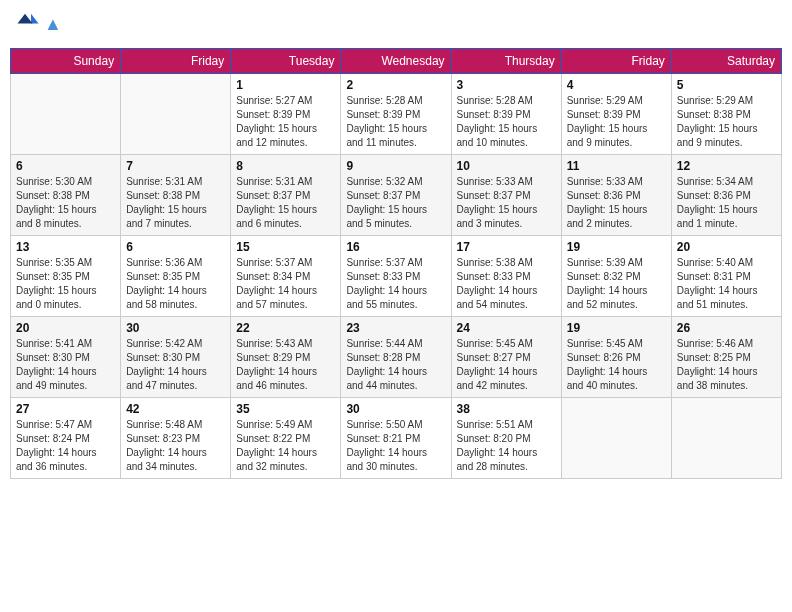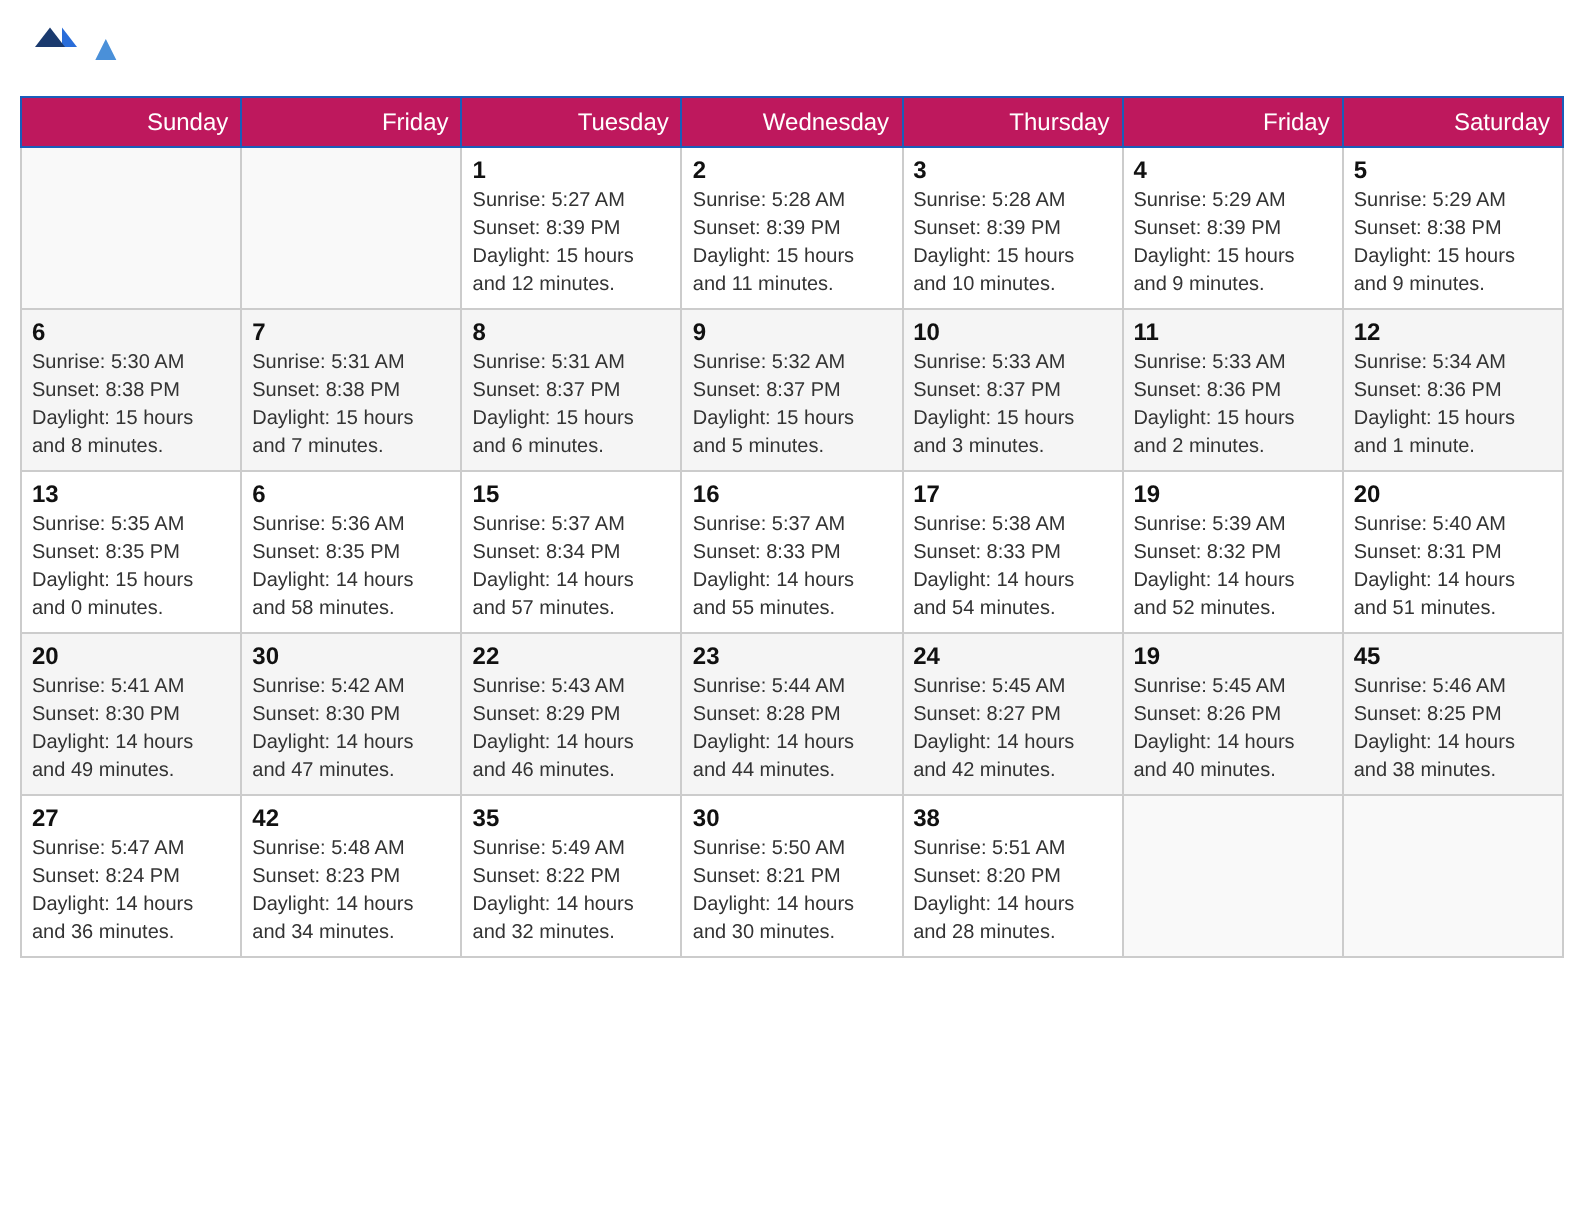--- a/index.html
+++ b/index.html
@@ -234,21 +234,21 @@
           </td>
           <td>
             <span class="day-number">24</span>
             <div class="day-detail">Sunrise: 5:45 AM<br>Sunset: 8:27 PM<br>Daylight: 14 hours and 42 minutes.</div>
           </td>
           <td>
             <span class="day-number">19</span>
             <div class="day-detail">Sunrise: 5:45 AM<br>Sunset: 8:26 PM<br>Daylight: 14 hours and 40 minutes.</div>
           </td>
           <td>
-            <span class="day-number">45</span>
+            <span class="day-number">26</span>
             <div class="day-detail">Sunrise: 5:46 AM<br>Sunset: 8:25 PM<br>Daylight: 14 hours and 38 minutes.</div>
           </td>
         </tr>
         <tr>
           <td>
             <span class="day-number">27</span>
             <div class="day-detail">Sunrise: 5:47 AM<br>Sunset: 8:24 PM<br>Daylight: 14 hours and 36 minutes.</div>
           </td>
           <td>
             <span class="day-number">42</span>

